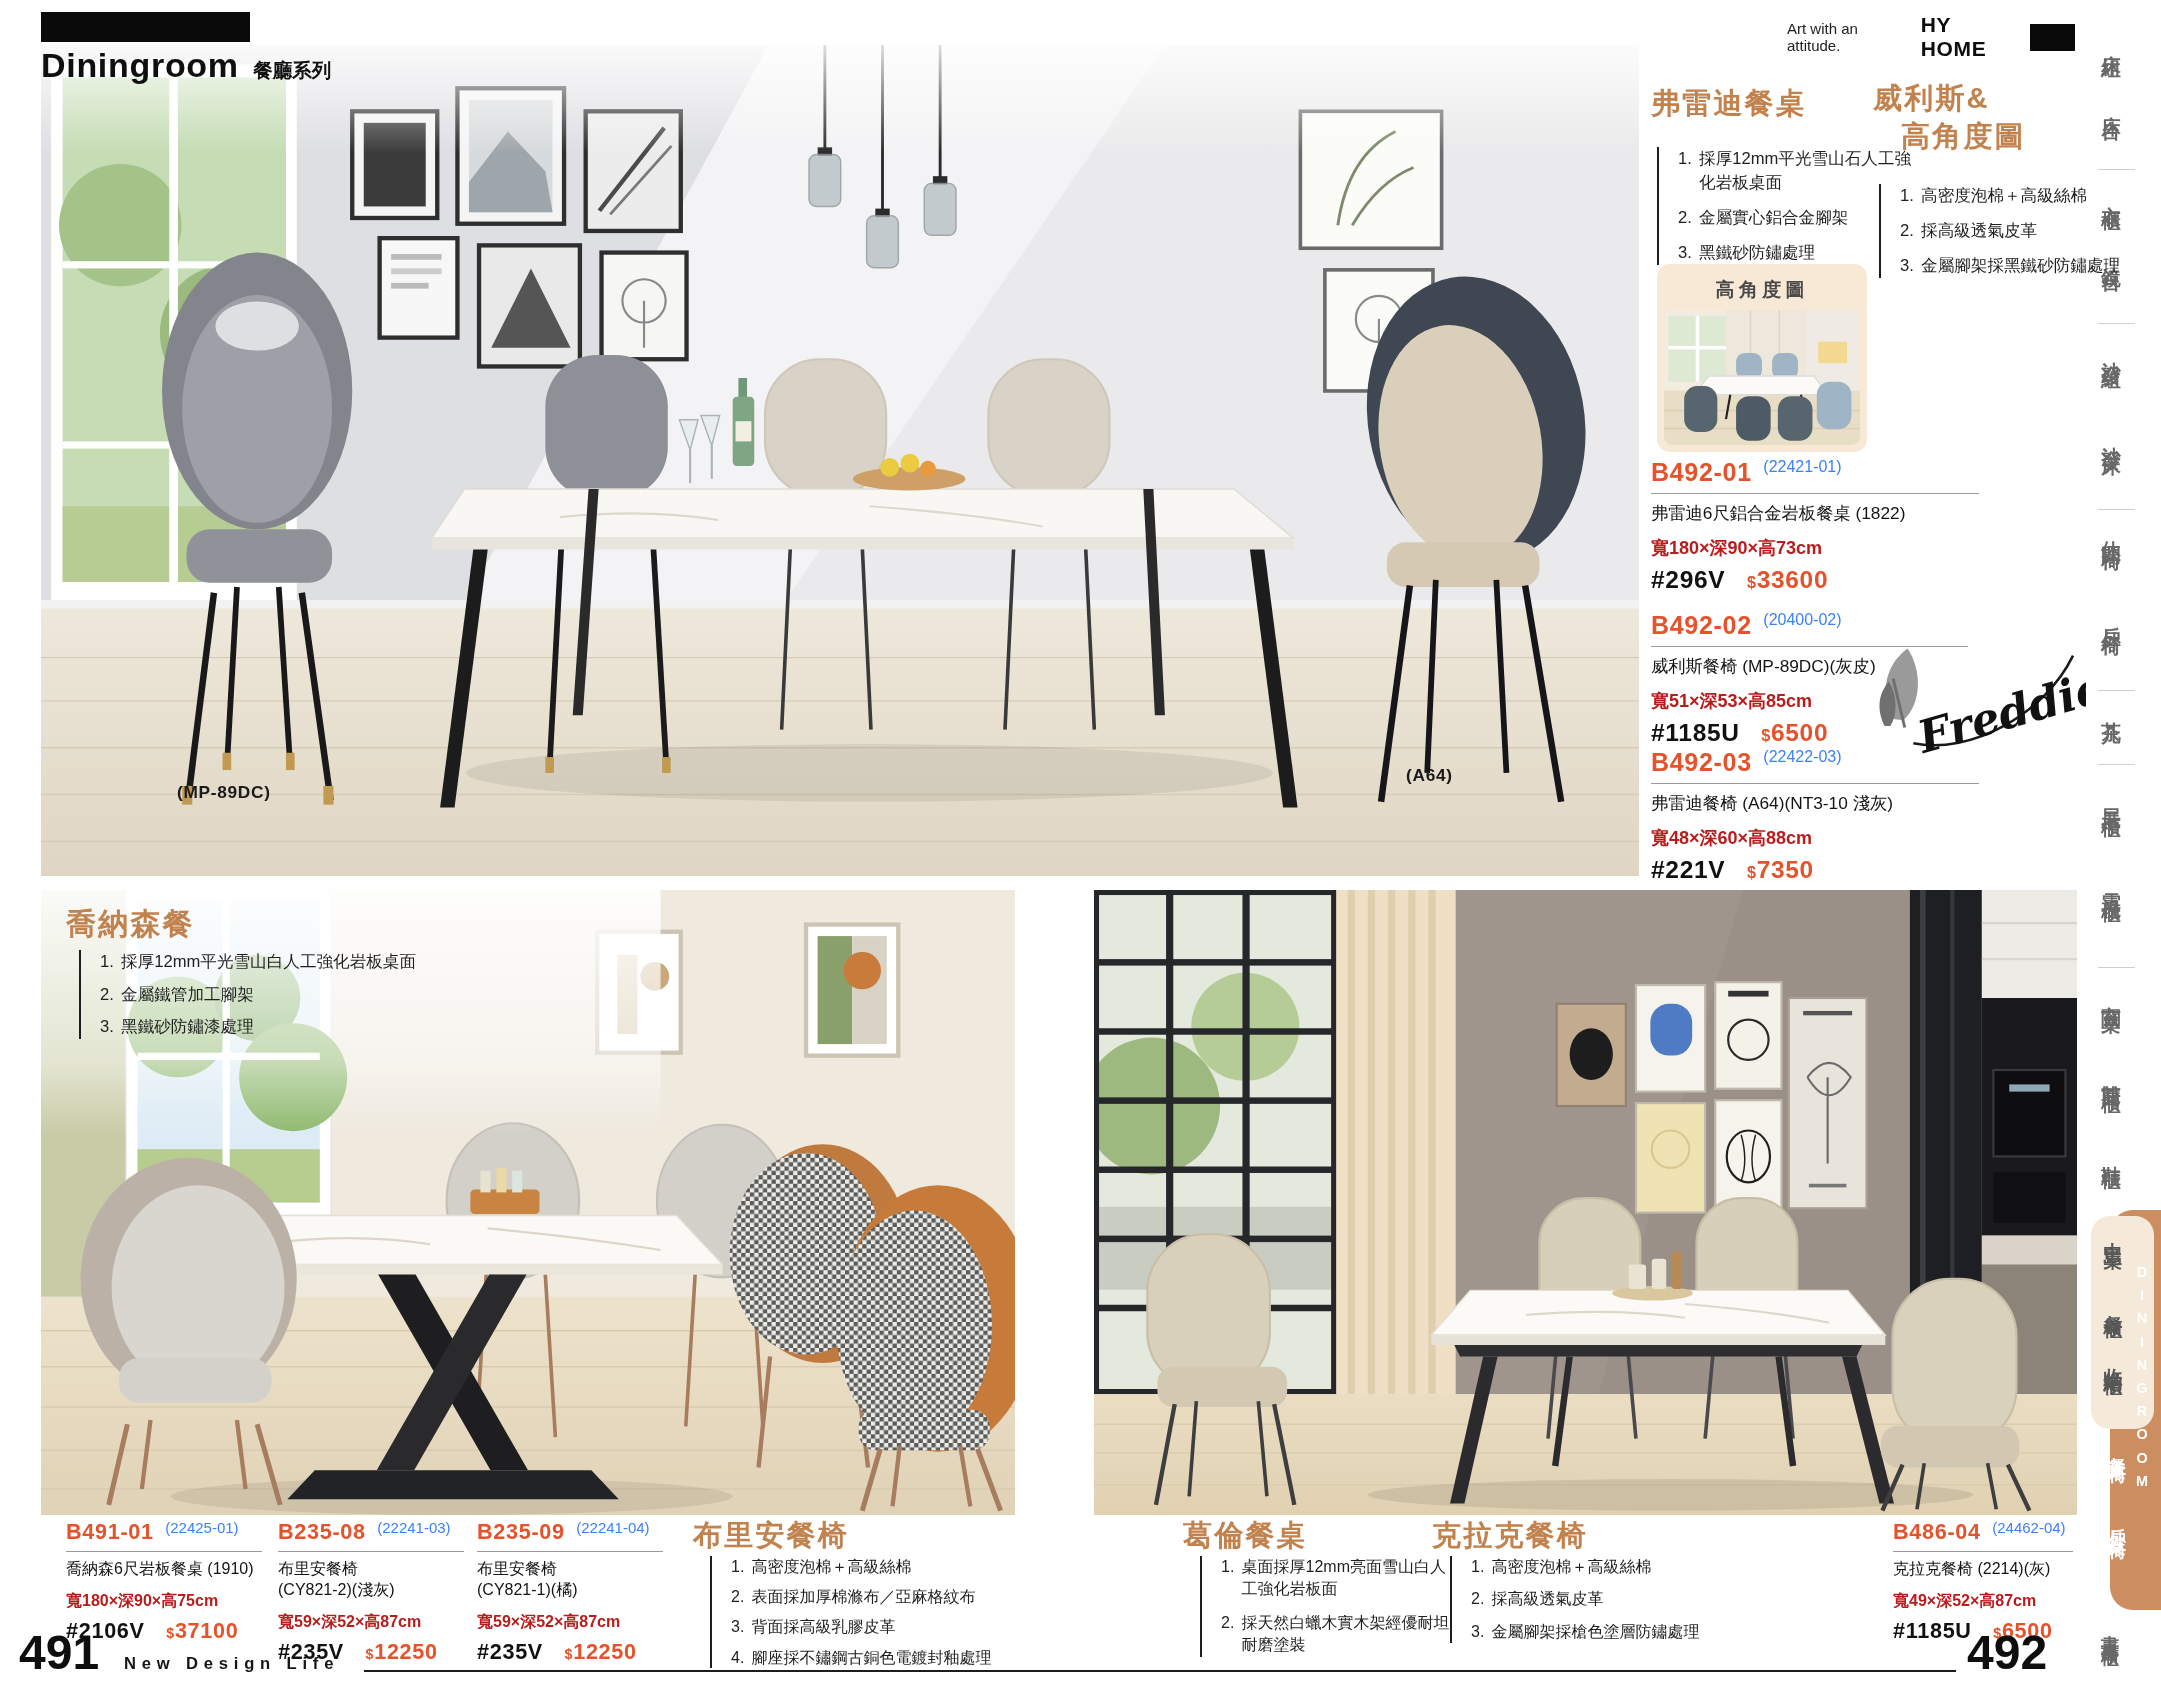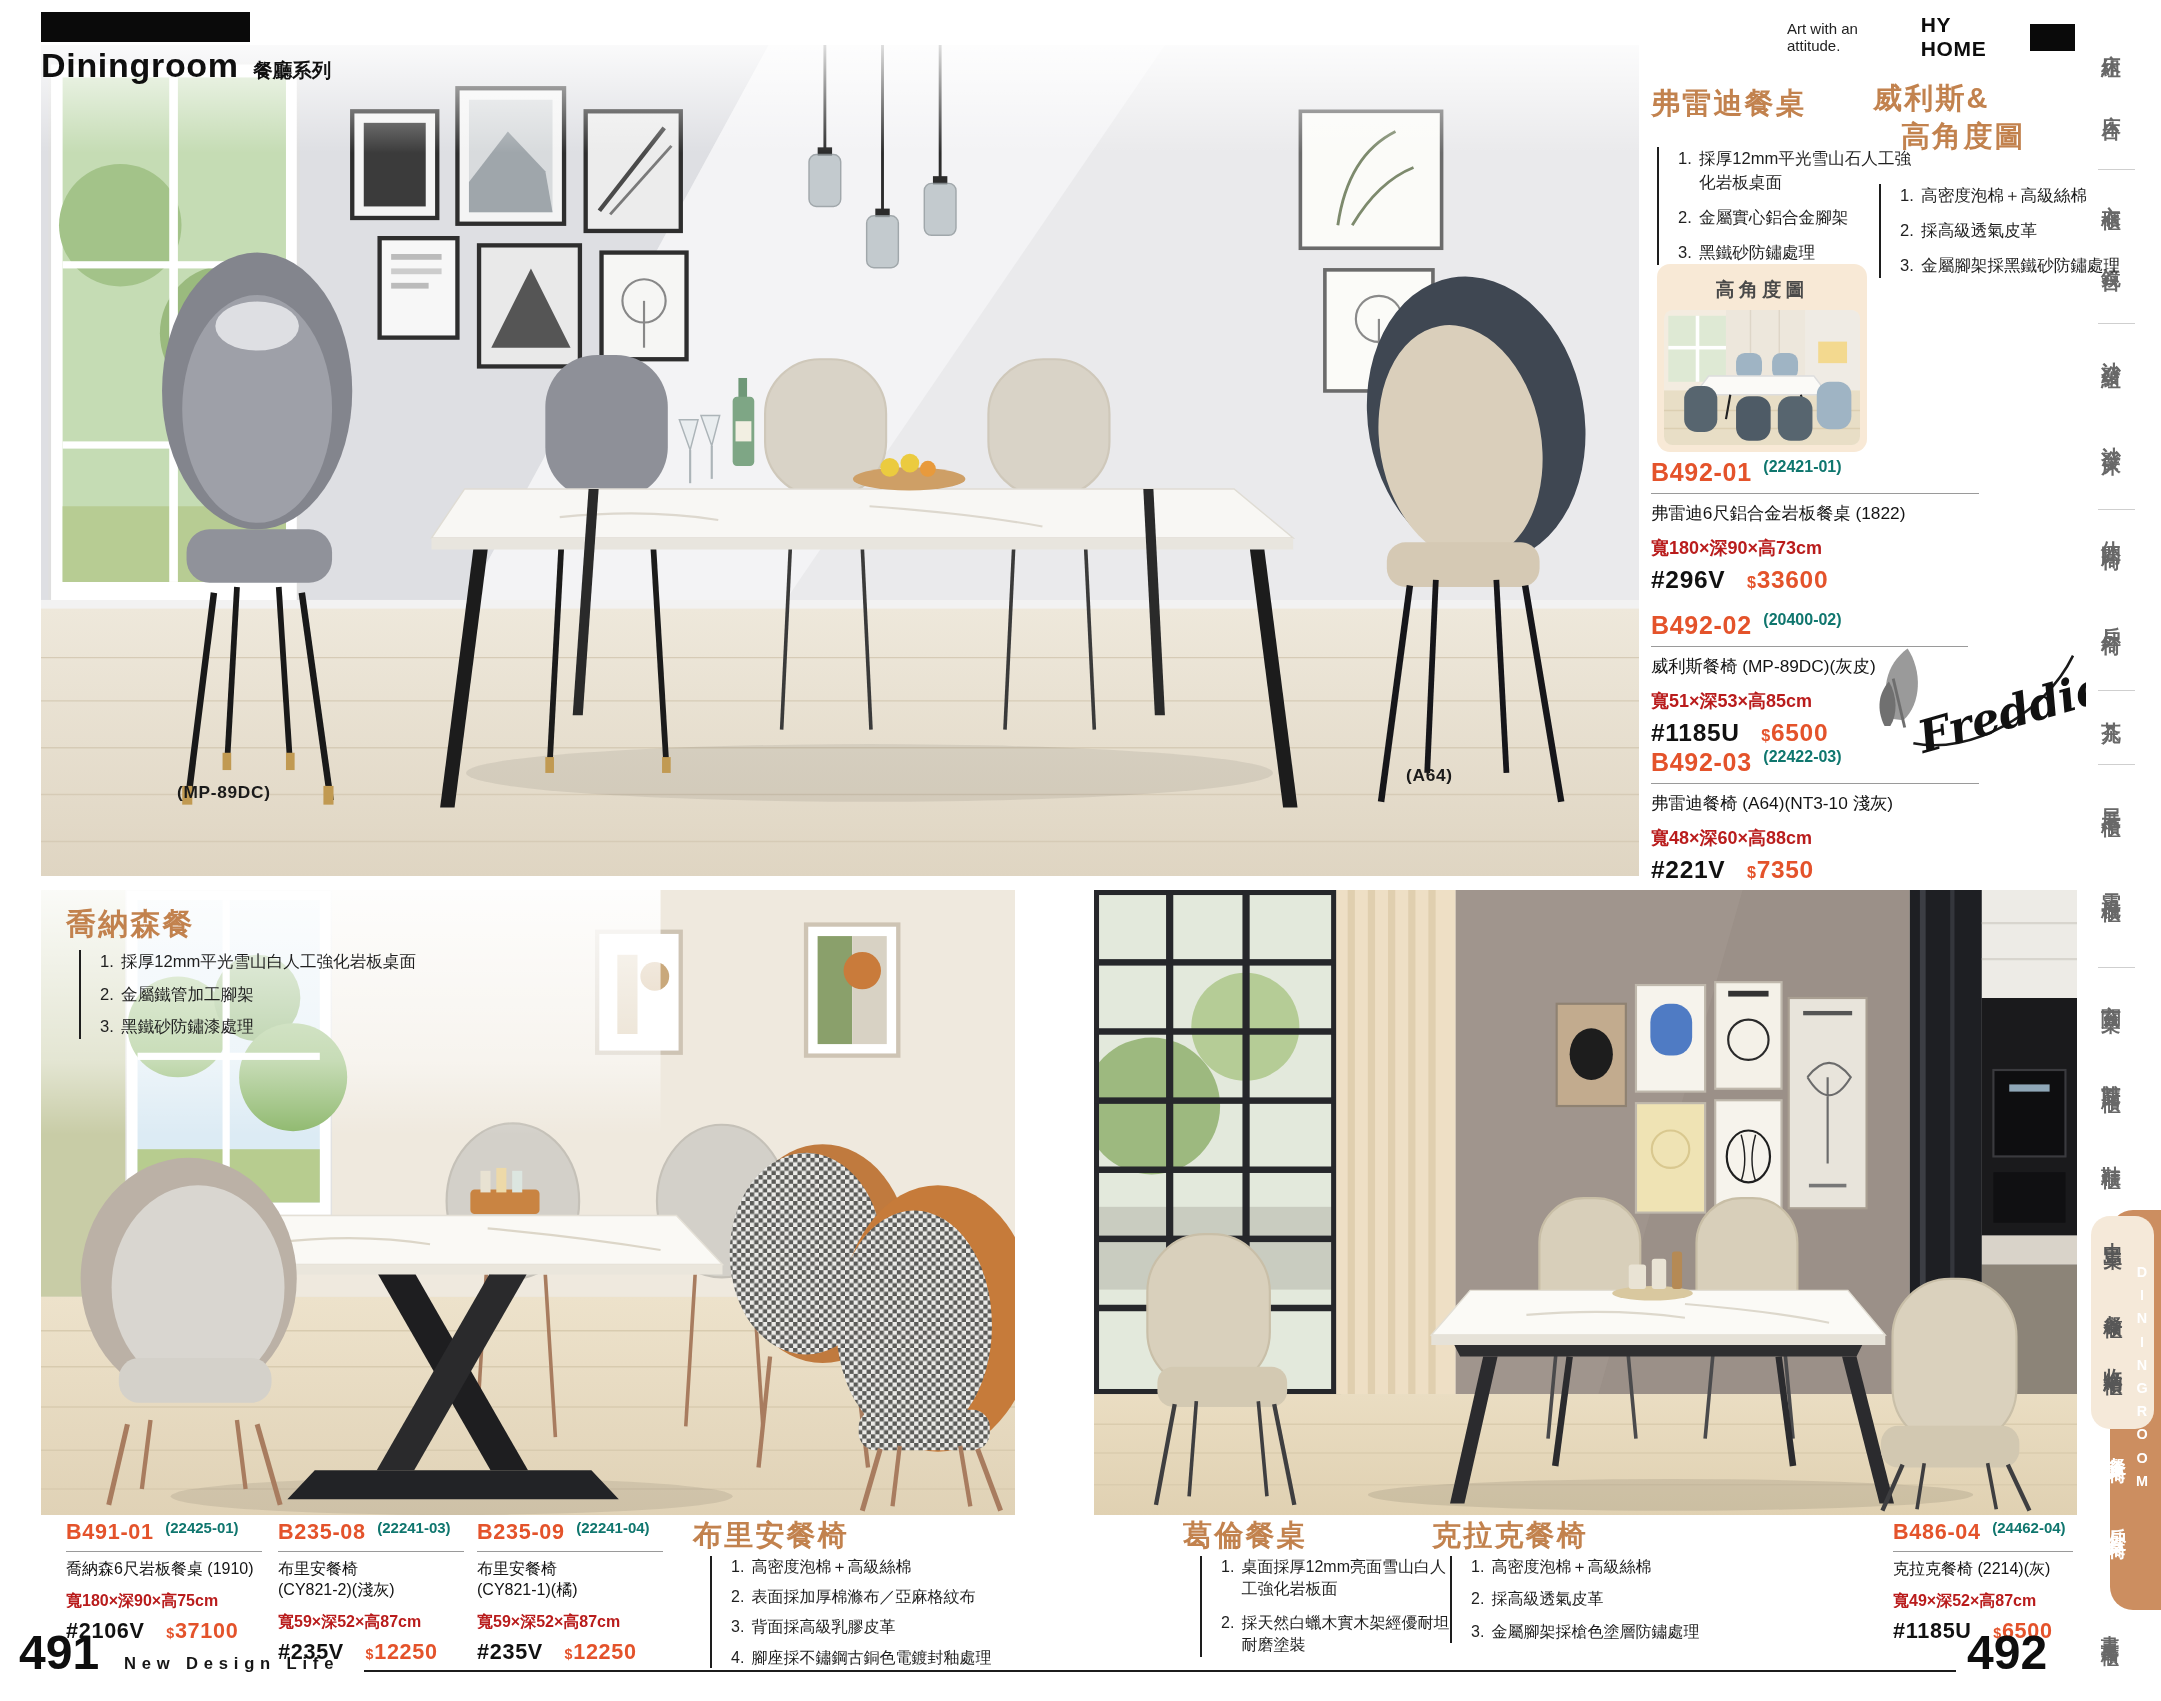--- a/index.html
+++ b/index.html
@@ -17,21 +17,21 @@
   .logobox{width:48px;height:27px;background:#0a0a0a}
   .panel-title{position:absolute;font-size:29px;font-weight:700;color:#C2824E;
                letter-spacing:2.2px;white-space:nowrap;z-index:6}
   .feats{position:absolute;border-left:2.2px solid #1e1e1e;padding-left:19px;
          display:flex;flex-direction:column;gap:10.8px;z-index:6}
   .feat{display:flex;gap:7.2px;color:#1f1f1f;font-size:16.6px;line-height:24px}
   .feat .n{white-space:nowrap}
   .prod{position:absolute;z-index:6}
   .head{display:flex;align-items:flex-start;gap:11.5px}
   .code{font-weight:800;color:#E4532B;letter-spacing:0.7px}
-  .code2{font-weight:700;color:#0f766e}
+  .code2{font-weight:400;color:#3b82f6}
   .rule{height:1.4px;background:#9a9a9a;margin-top:5.8px;margin-bottom:7.2px}
   .pname{color:#141414;white-space:nowrap}
   .psize{color:#b91c1c;font-weight:700;white-space:nowrap;margin-top:11px}
   .pline{display:flex;align-items:baseline;gap:21.6px;margin-top:5.8px}
   .model{font-weight:800;color:#111;letter-spacing:0.7px}
   .price{color:#E4532B;font-weight:800;letter-spacing:0.7px}
   .cur{font-size:0.66em;font-weight:800}
   .prod-lg .code{font-size:25px}.prod-lg .code2{font-size:16px}
   .prod-lg .pname{font-size:17.3px}.prod-lg .psize{font-size:18px}
   .prod-lg .model{font-size:24.5px}.prod-lg .price{font-size:24.5px}

